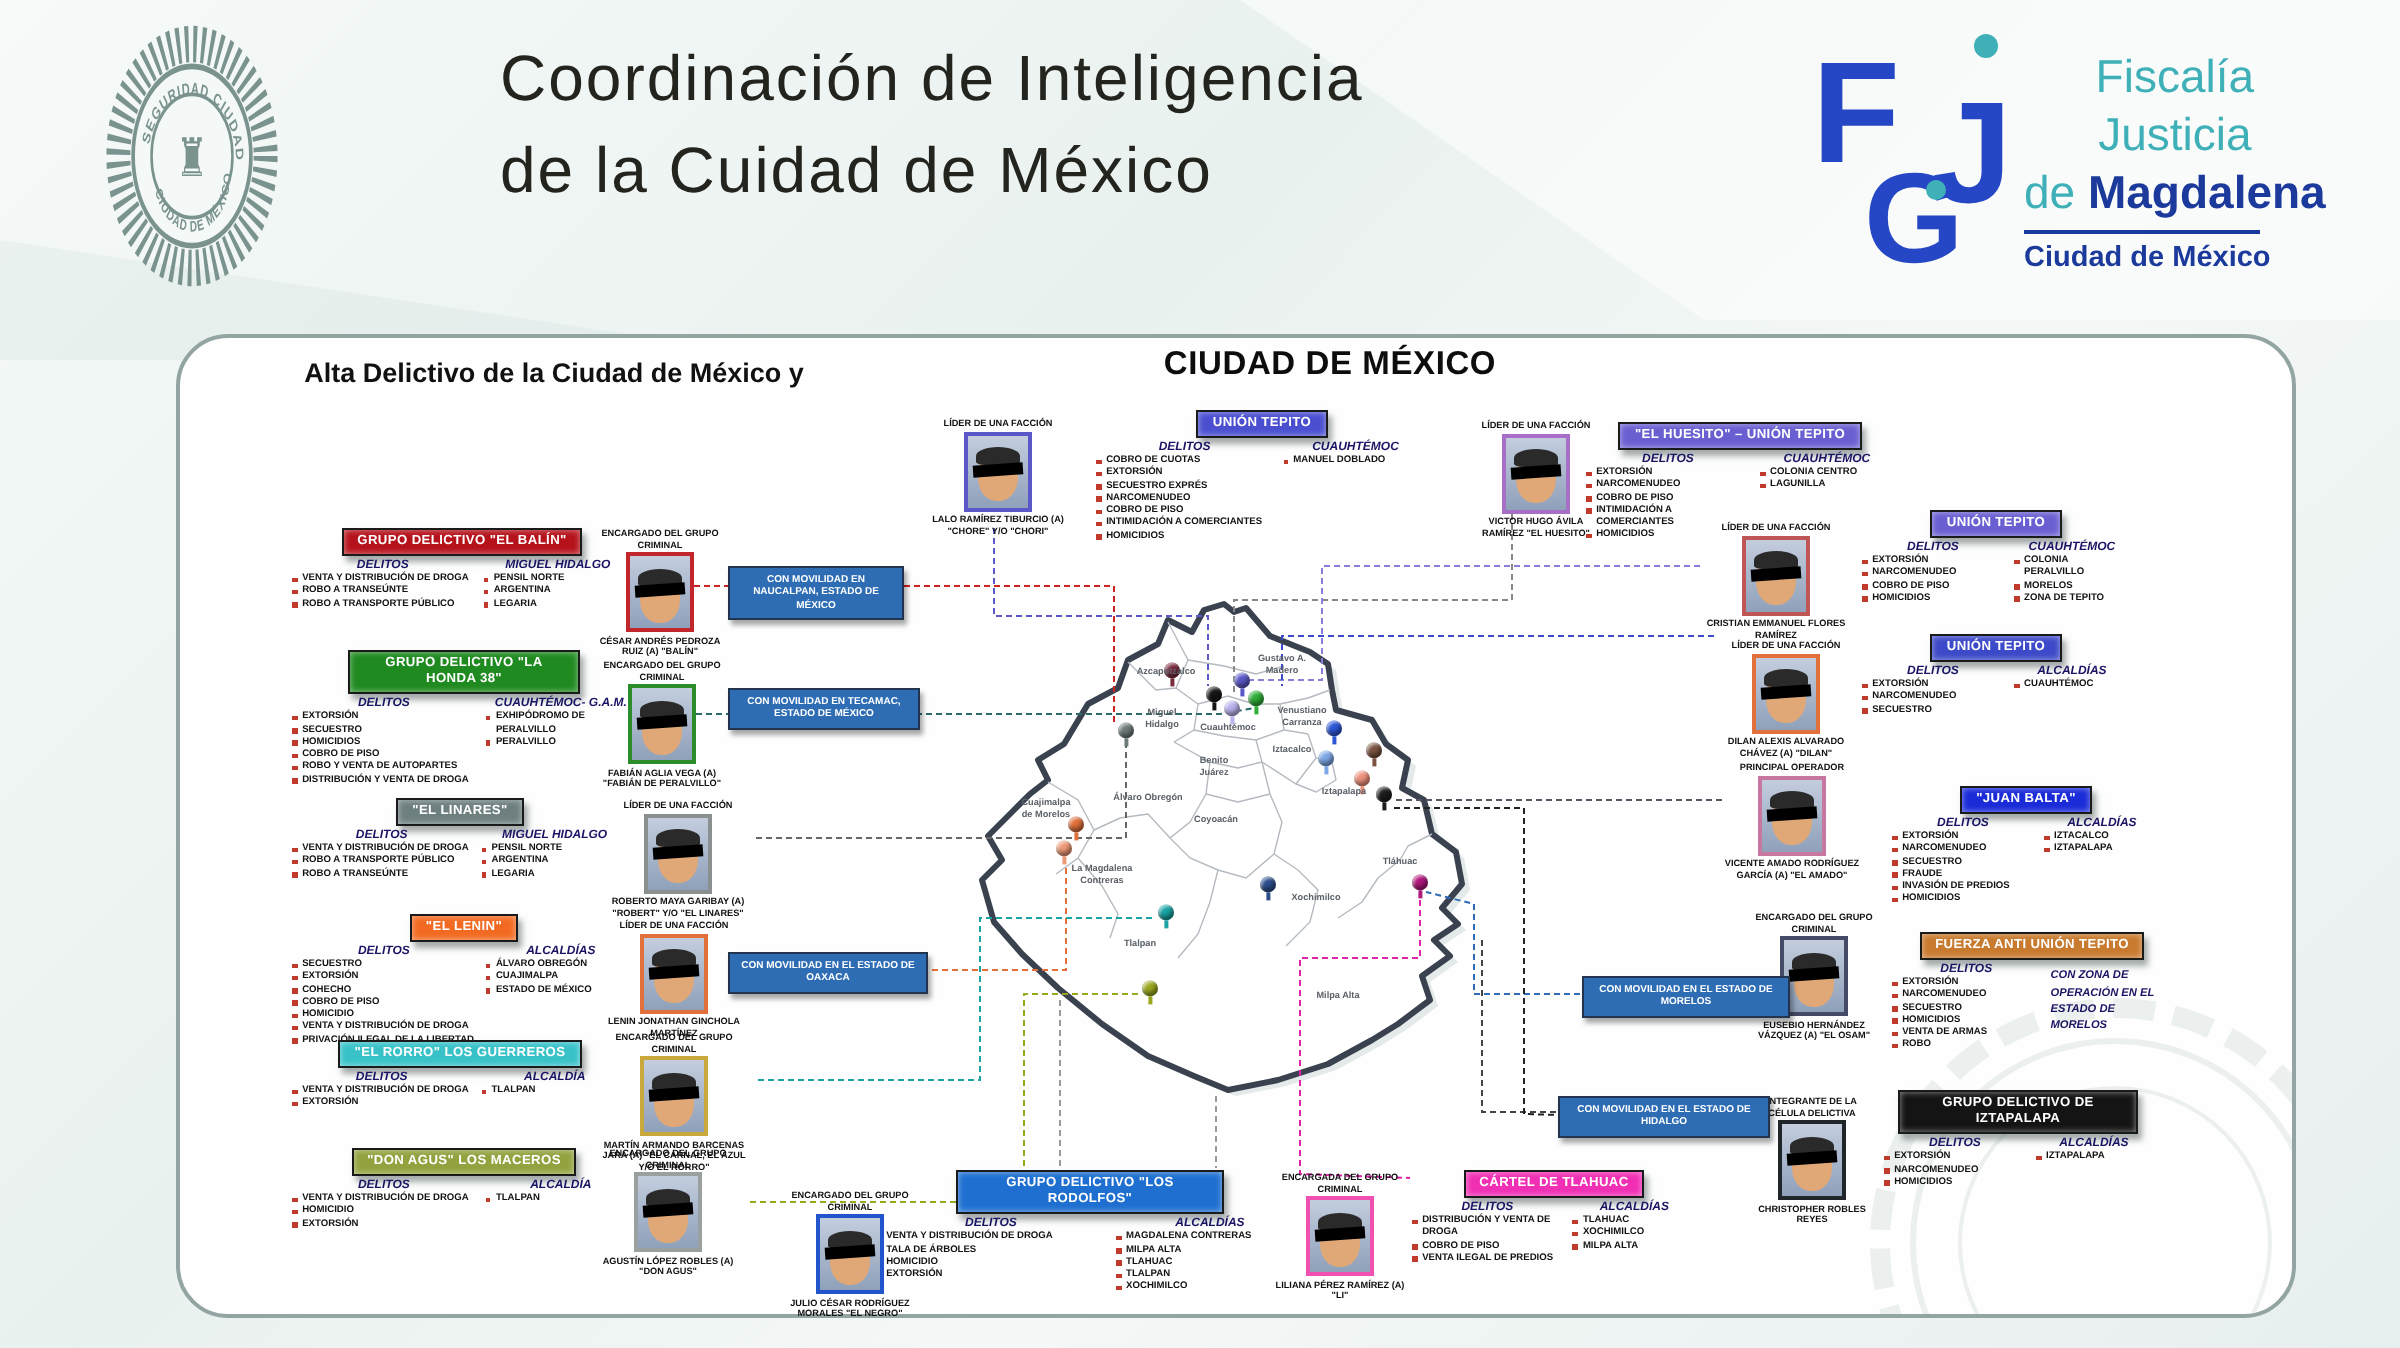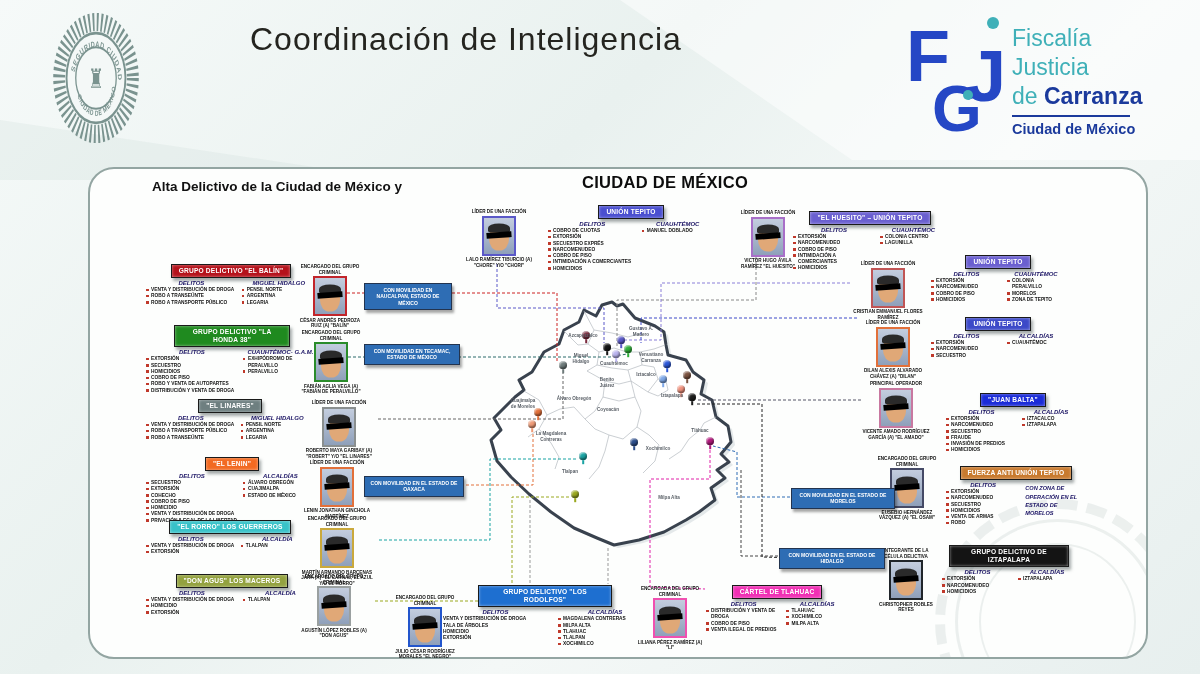--- a/index.html
+++ b/index.html
@@ -13,21 +13,21 @@
 
   .layer{position:absolute;inset:0;pointer-events:none;}
 
   
   .badge-logo{position:absolute;left:50px;top:8px;width:92px;height:140px;}
   .main-title{position:absolute;left:250px;top:16px;width:700px;text-align:left;
       font-weight:300;color:#24241f;font-size:32px;line-height:1.45;letter-spacing:1px;}
   .fgj{position:absolute;left:898px;top:6px;width:296px;height:152px;display:flex;}
   .fgj-mono{width:110px;height:146px;flex:none;}
   .fgj-text{margin-left:4px;padding-top:18px;line-height:1.26;}
-  .fgj-teal{color:#3fb0b8;font-size:23px;font-weight:500;}
+  .fgj-teal{color:#3fb0b8;font-size:23px;font-weight:500;text-align:center;}
   .fgj-navy{color:#1b3a9c;font-weight:bold;font-size:23px;}
   .fgj-rule{width:118px;height:2px;background:#1b3a9c;margin:4px 0 3px;}
   .fgj-city{color:#1b3a9c;font-weight:bold;font-size:14.5px;}
 
   
   .panel{position:absolute;left:88px;top:167px;width:1056px;height:488px;
       border:2px solid #93a5a2;border-radius:26px;background:#fdfefd;overflow:hidden;}
   .watermark{position:absolute;left:845px;top:330px;width:225px;height:225px;border:10px dashed #7a938f;
       border-radius:50%;opacity:.13;}
   .watermark::before{content:'';position:absolute;inset:10px;border:3px solid #7a938f;border-radius:50%;}
@@ -141,34 +141,35 @@
       <textPath href="#arcTop" startOffset="8%">SEGURIDAD CIUDADANA</textPath>
     </text>
     <text font-size="5.4" fill="#7a938f" font-weight="bold" letter-spacing=".4">
       <textPath href="#arcBot" startOffset="10%">CIUDAD DE MÉXICO</textPath>
     </text>
     <text x="50" y="57" text-anchor="middle" font-size="19" fill="#7a938f">♜</text>
   </svg>
 
   <div class="main-title">
     <div>Coordinación de Inteligencia</div>
+    <div>de la Cuidad de México</div>
   </div>
 
   <div class="fgj">
     <svg class="fgj-mono" viewBox="0 0 110 140">
       <text x="8" y="72" font-family="Liberation Sans,sans-serif" font-size="72" font-weight="bold" fill="#2547c5">F</text>
       <text x="34" y="122" font-family="Liberation Sans,sans-serif" font-size="64" font-weight="bold" fill="#2547c5">G</text>
       <text x="68" y="92" font-family="Liberation Sans,sans-serif" font-size="72" font-weight="bold" fill="#2547c5">J</text>
       <circle cx="95" cy="14" r="6" fill="#3fb0b8"></circle>
       <circle cx="70" cy="86" r="5" fill="#3fb0b8"></circle>
     </svg>
     <div class="fgj-text">
       <div class="fgj-teal">Fiscalía</div>
       <div class="fgj-teal">Justicia</div>
-      <div><span class="fgj-teal">de </span><span class="fgj-navy">Carranza</span></div>
+      <div><span class="fgj-teal">de </span><span class="fgj-navy">Magdalena</span></div>
       <div class="fgj-rule"></div>
       <div class="fgj-city">Ciudad de México</div>
     </div>
   </div>
 
   <div class="panel">
     <div class="watermark"></div>
   </div>
 
   <svg class="map-svg" viewBox="480 293 310 270">

